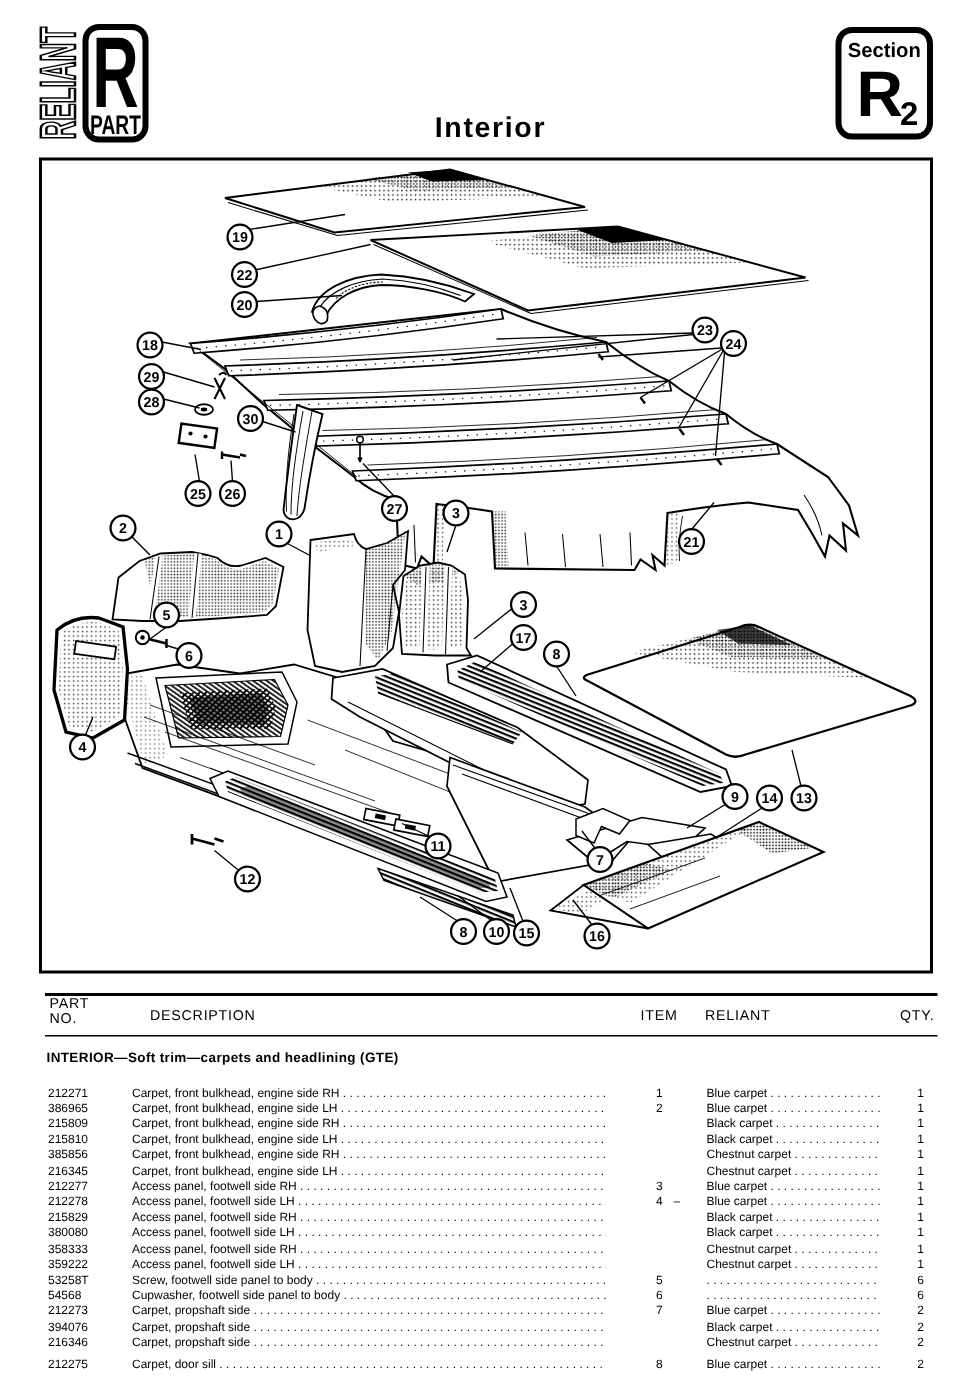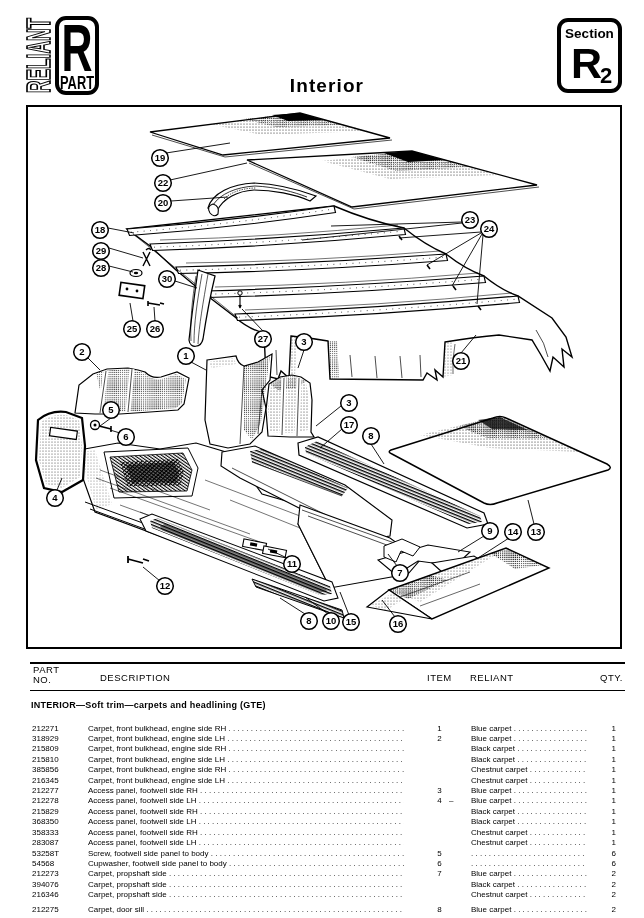--- a/index.html
+++ b/index.html
@@ -273,21 +273,21 @@
 <div style="position:absolute;left:449px;top:796px;font-size:8px">–</div>
 <div id="secttl">INTERIOR—Soft trim—carpets and headlining (GTE)</div>
 <div class="row" style="top:723.5px">
 <span class="pn">212271</span>
       <span class="desc">Carpet, front bulkhead, engine side RH . . . . . . . . . . . . . . . . . . . . . . . . . . . . . . . . . . . . . . . . . . . . . . . . . . . . . . . . . . . . . . . . . . . . . . . . . . . . . . . . . . . . . . . . . .</span>
       <span class="item">1</span>
       <span class="rem">Blue carpet . . . . . . . . . . . . . . . . . . . . . . . . . . . . . . . . . . . . . . . . . . . . . . . . . . . . . . . . . . . . . . . . . . . . . . . . . . . . . . . . . . . . . . . . . .</span>
       <span class="qty">1</span>
     </div>
 <div class="row" style="top:733.9px">
-<span class="pn">318929</span>
+<span class="pn">386965</span>
       <span class="desc">Carpet, front bulkhead, engine side LH . . . . . . . . . . . . . . . . . . . . . . . . . . . . . . . . . . . . . . . . . . . . . . . . . . . . . . . . . . . . . . . . . . . . . . . . . . . . . . . . . . . . . . . . . .</span>
       <span class="item">2</span>
       <span class="rem">Blue carpet . . . . . . . . . . . . . . . . . . . . . . . . . . . . . . . . . . . . . . . . . . . . . . . . . . . . . . . . . . . . . . . . . . . . . . . . . . . . . . . . . . . . . . . . . .</span>
       <span class="qty">1</span>
     </div>
 <div class="row" style="top:744.3px">
 <span class="pn">215809</span>
       <span class="desc">Carpet, front bulkhead, engine side RH . . . . . . . . . . . . . . . . . . . . . . . . . . . . . . . . . . . . . . . . . . . . . . . . . . . . . . . . . . . . . . . . . . . . . . . . . . . . . . . . . . . . . . . . . .</span>
       <span class="item"></span>
       <span class="rem">Black carpet . . . . . . . . . . . . . . . . . . . . . . . . . . . . . . . . . . . . . . . . . . . . . . . . . . . . . . . . . . . . . . . . . . . . . . . . . . . . . . . . . . . . . . . . . .</span>
@@ -329,35 +329,35 @@
       <span class="qty">1</span>
     </div>
 <div class="row" style="top:806.9px">
 <span class="pn">215829</span>
       <span class="desc">Access panel, footwell side RH . . . . . . . . . . . . . . . . . . . . . . . . . . . . . . . . . . . . . . . . . . . . . . . . . . . . . . . . . . . . . . . . . . . . . . . . . . . . . . . . . . . . . . . . . .</span>
       <span class="item"></span>
       <span class="rem">Black carpet . . . . . . . . . . . . . . . . . . . . . . . . . . . . . . . . . . . . . . . . . . . . . . . . . . . . . . . . . . . . . . . . . . . . . . . . . . . . . . . . . . . . . . . . . .</span>
       <span class="qty">1</span>
     </div>
 <div class="row" style="top:817.3px">
-<span class="pn">368350</span>
+<span class="pn">380080</span>
       <span class="desc">Access panel, footwell side LH . . . . . . . . . . . . . . . . . . . . . . . . . . . . . . . . . . . . . . . . . . . . . . . . . . . . . . . . . . . . . . . . . . . . . . . . . . . . . . . . . . . . . . . . . .</span>
       <span class="item"></span>
       <span class="rem">Black carpet . . . . . . . . . . . . . . . . . . . . . . . . . . . . . . . . . . . . . . . . . . . . . . . . . . . . . . . . . . . . . . . . . . . . . . . . . . . . . . . . . . . . . . . . . .</span>
       <span class="qty">1</span>
     </div>
 <div class="row" style="top:827.7px">
 <span class="pn">358333</span>
       <span class="desc">Access panel, footwell side RH . . . . . . . . . . . . . . . . . . . . . . . . . . . . . . . . . . . . . . . . . . . . . . . . . . . . . . . . . . . . . . . . . . . . . . . . . . . . . . . . . . . . . . . . . .</span>
       <span class="item"></span>
       <span class="rem">Chestnut carpet . . . . . . . . . . . . . . . . . . . . . . . . . . . . . . . . . . . . . . . . . . . . . . . . . . . . . . . . . . . . . . . . . . . . . . . . . . . . . . . . . . . . . . . . . .</span>
       <span class="qty">1</span>
     </div>
 <div class="row" style="top:838.1px">
-<span class="pn">283087</span>
+<span class="pn">359222</span>
       <span class="desc">Access panel, footwell side LH . . . . . . . . . . . . . . . . . . . . . . . . . . . . . . . . . . . . . . . . . . . . . . . . . . . . . . . . . . . . . . . . . . . . . . . . . . . . . . . . . . . . . . . . . .</span>
       <span class="item"></span>
       <span class="rem">Chestnut carpet . . . . . . . . . . . . . . . . . . . . . . . . . . . . . . . . . . . . . . . . . . . . . . . . . . . . . . . . . . . . . . . . . . . . . . . . . . . . . . . . . . . . . . . . . .</span>
       <span class="qty">1</span>
     </div>
 <div class="row" style="top:848.5px">
 <span class="pn">53258T</span>
       <span class="desc">Screw, footwell side panel to body . . . . . . . . . . . . . . . . . . . . . . . . . . . . . . . . . . . . . . . . . . . . . . . . . . . . . . . . . . . . . . . . . . . . . . . . . . . . . . . . . . . . . . . . . .</span>
       <span class="item">5</span>
       <span class="rem"> . . . . . . . . . . . . . . . . . . . . . . . . . . . . . . . . . . . . . . . . . . . . . . . . . . . . . . . . . . . . . . . . . . . . . . . . . . . . . . . . . . . . . . . . . .</span>

